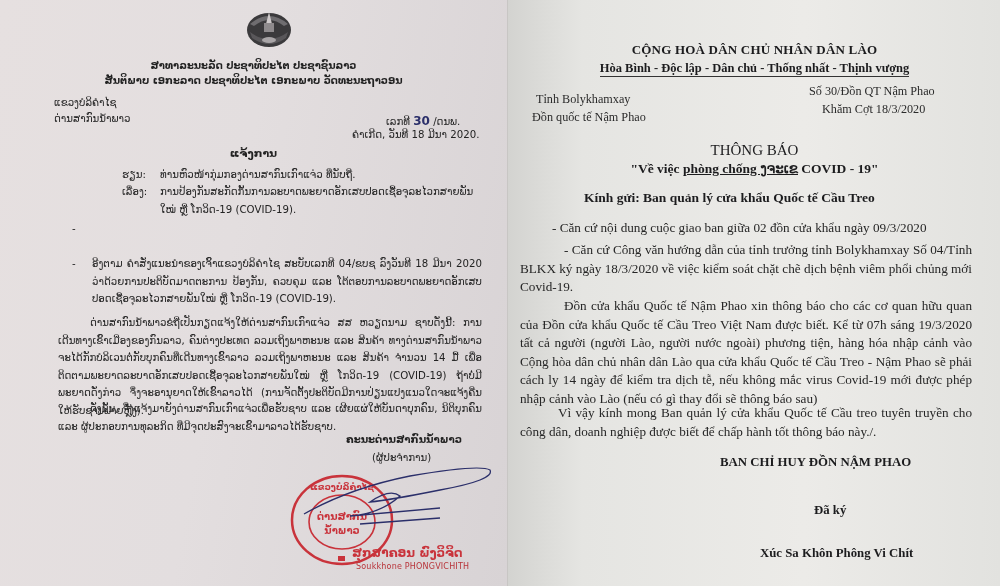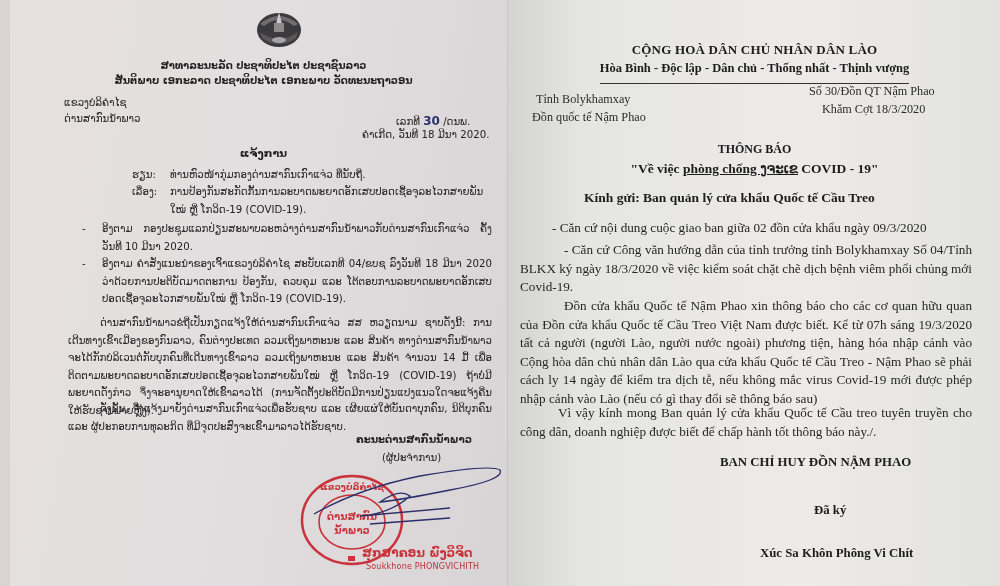--- a/index.html
+++ b/index.html
@@ -15,37 +15,37 @@
     background: linear-gradient(100deg, #e6e0e0 0%, #e3dedf 45%, #d8d3d5 100%);
   }
   #vn-doc {
     left: 507px; width: 493px;
     background: linear-gradient(90deg, #d3d3d0 0%, #e5e5e2 15%, #ecebe8 60%, #e2e2df 100%);
     border-left: 1px solid #c8c6c4;
   }
   .abs { position: absolute; white-space: nowrap; }
 
   
-  .lao { font-family: "DejaVu Sans", sans-serif; font-size: 10.2px; color: #222; margin-left: 10px; }
+  .lao { font-family: "DejaVu Sans", sans-serif; font-size: 10.2px; color: #222; }
   .lao-center { left: 0; width: 507px; text-align: center; }
   .emblem { left: 240px; top: 10px; width: 58px; height: 38px; }
   .lao-head { font-weight: bold; font-size: 10px; }
   .lao-title { font-weight: bold; font-size: 11px; }
   .lao-bold { font-weight: bold; }
   .lao-para { white-space: normal; line-height: 17.5px; text-align: justify; }
   .hand { font-family: "DejaVu Sans", sans-serif; font-weight: bold; color: #2b2f6a; font-size: 12px; }
   .stamp { left: 286px; top: 466px; width: 116px; height: 112px; }
   .red-text { color: #c9333b; }
   .sign-name-en { font-size: 8px; color: #b8343a; letter-spacing: 0.2px; }
 
   
   .vn-nat { font-weight: bold; font-size: 13px; letter-spacing: 0.2px; }
-  .vn-motto { font-weight: bold; font-size: 12.5px; border-bottom: 1px solid #333; padding-bottom: 8px; }
+  .vn-motto { font-weight: bold; font-size: 12.5px; border-bottom: 1px solid #333; padding-bottom: 1px; }
   .vn-small { font-size: 12.2px; color: #2a2a2a; }
-  .vn-title { font-weight: bold; font-size: 12px; }
+  .vn-title { font-weight: normal; font-size: 15px; }
   .vn-subject { font-weight: bold; font-size: 13.5px; }
   .vn-subject u { text-decoration: underline; }
   .vn-to { font-weight: bold; font-size: 13.5px; }
   .vn-body { font-size: 13.2px; line-height: 18.6px; white-space: normal; text-align: justify; color: #262626; }
   .indent { text-indent: 38px; }
   .vn-sign { font-weight: bold; font-size: 12.8px; }
 </style>
 </head>
 <body>
 
@@ -74,21 +74,20 @@
   <div class="abs" style="left:352px;top:129px">ຄຳເກີດ, ວັນທີ 18 ມີນາ 2020.</div>
 
   <div class="abs lao-center lao-title" style="top:147px">ແຈ້ງການ</div>
 
   <div class="abs" style="left:122px;top:169px">ຮຽນ:</div>
   <div class="abs" style="left:160px;top:169px">ທ່ານຫົວໜ້າກຸ່ມກອງດ່ານສາກົນເກົາແຈ່ວ ທີ່ນັບຖື.</div>
   <div class="abs" style="left:122px;top:186px">ເລື່ອງ:</div>
   <div class="abs lao-para" style="left:160px;top:183px;width:322px">ການປ້ອງກັນສະກັດກັ້ນການລະບາດພະຍາດອັກເສບປອດເຊື້ອຈຸລະໄວກສາຍພັນໃໝ່ ຫຼື ໂກວິດ-19 (COVID-19).</div>
 
   <div class="abs" style="left:72px;top:223px">-</div>
-  <div class="abs lao-para" style="left:92px;top:220px;width:390px">ອີງຕາມ ກອງປະຊຸມແລກປ່ຽນສະພາບລະຫວ່າງດ່ານສາກົນນ້ຳພາວກັບດ່ານສາກົນເກົາແຈ່ວ ຄັ້ງວັນທີ 10 ມີນາ 2020.</div>
   <div class="abs" style="left:72px;top:258px">-</div>
   <div class="abs lao-para" style="left:92px;top:255px;width:390px">ອີງຕາມ ຄຳສັ່ງແນະນຳຂອງເຈົ້າແຂວງບໍລິຄຳໄຊ ສະບັບເລກທີ 04/ຂບຊ ລົງວັນທີ 18 ມີນາ 2020 ວ່າດ້ວຍການປະຕິບັດມາດຕະການ ປ້ອງກັນ, ຄວບຄຸມ ແລະ ໂຕ້ຕອບການລະບາດພະຍາດອັກເສບປອດເຊື້ອຈຸລະໄວກສາຍພັນໃໝ່ ຫຼື ໂກວິດ-19 (COVID-19).</div>
 
   <div class="abs lao-para indent" style="left:58px;top:314px;width:424px;text-indent:32px">ດ່ານສາກົນນ້ຳພາວຂໍຖືເປັນກຽດແຈ້ງໃຫ້ດ່ານສາກົນເກົາແຈ່ວ ສສ ຫວຽດນາມ ຊາບດັ່ງນີ້: ການເດີນທາງເຂົ້າເມືອງຂອງກົນລາວ, ຄົນຕ່າງປະເທດ ລວມເຖິງພາຫະນະ ແລະ ສິນຄ້າ ທາງດ່ານສາກົນນ້ຳພາວຈະໄດ້ກັກບໍລິເວນຕໍ່ກັບບຸກຄົນທີ່ເດີນທາງເຂົ້າລາວ ລວມເຖິງພາຫະນະ ແລະ ສິນຄ້າ ຈຳນວນ 14 ມື້ ເພື່ອຕິດຕາມພະຍາດລະບາດອັກເສບປອດເຊື້ອຈຸລະໄວກສາຍພັນໃໝ່ ຫຼື ໂກວິດ-19 (COVID-19) ຖ້າບໍ່ມີພະຍາດດັ່ງກ່າວ ຈຶ່ງຈະອານຸຍາດໃຫ້ເຂົ້າລາວໄດ້ (ການຈັດຕັ້ງປະຕິບັດມີການປ່ຽນແປງແນວໃດຈະແຈ້ງຄືນໃຫ້ຮັບຊາບພາຍຫຼັງ).</div>
 
   <div class="abs lao-para" style="left:58px;top:400px;width:424px;text-indent:32px">ດັ່ງນັ້ນ, ຈຶ່ງແຈ້ງມາຍັງດ່ານສາກົນເກົາແຈ່ວເພື່ອຮັບຊາບ ແລະ ເຜີຍແຜ່ໃຫ້ບັນດາບຸກຄົນ, ນິຕິບຸກຄົນ ແລະ ຜູ້ປະກອບການທຸລະກິດ ທີ່ມີຈຸດປະສົງຈະເຂົ້າມາລາວໄດ້ຮັບຊາບ.</div>
 
   <div class="abs lao-bold" style="left:346px;top:434px">ຄະນະດ່ານສາກົນນ້ຳພາວ</div>
   <div class="abs" style="left:372px;top:452px">(ຜູ້ປະຈຳການ)</div>
 

